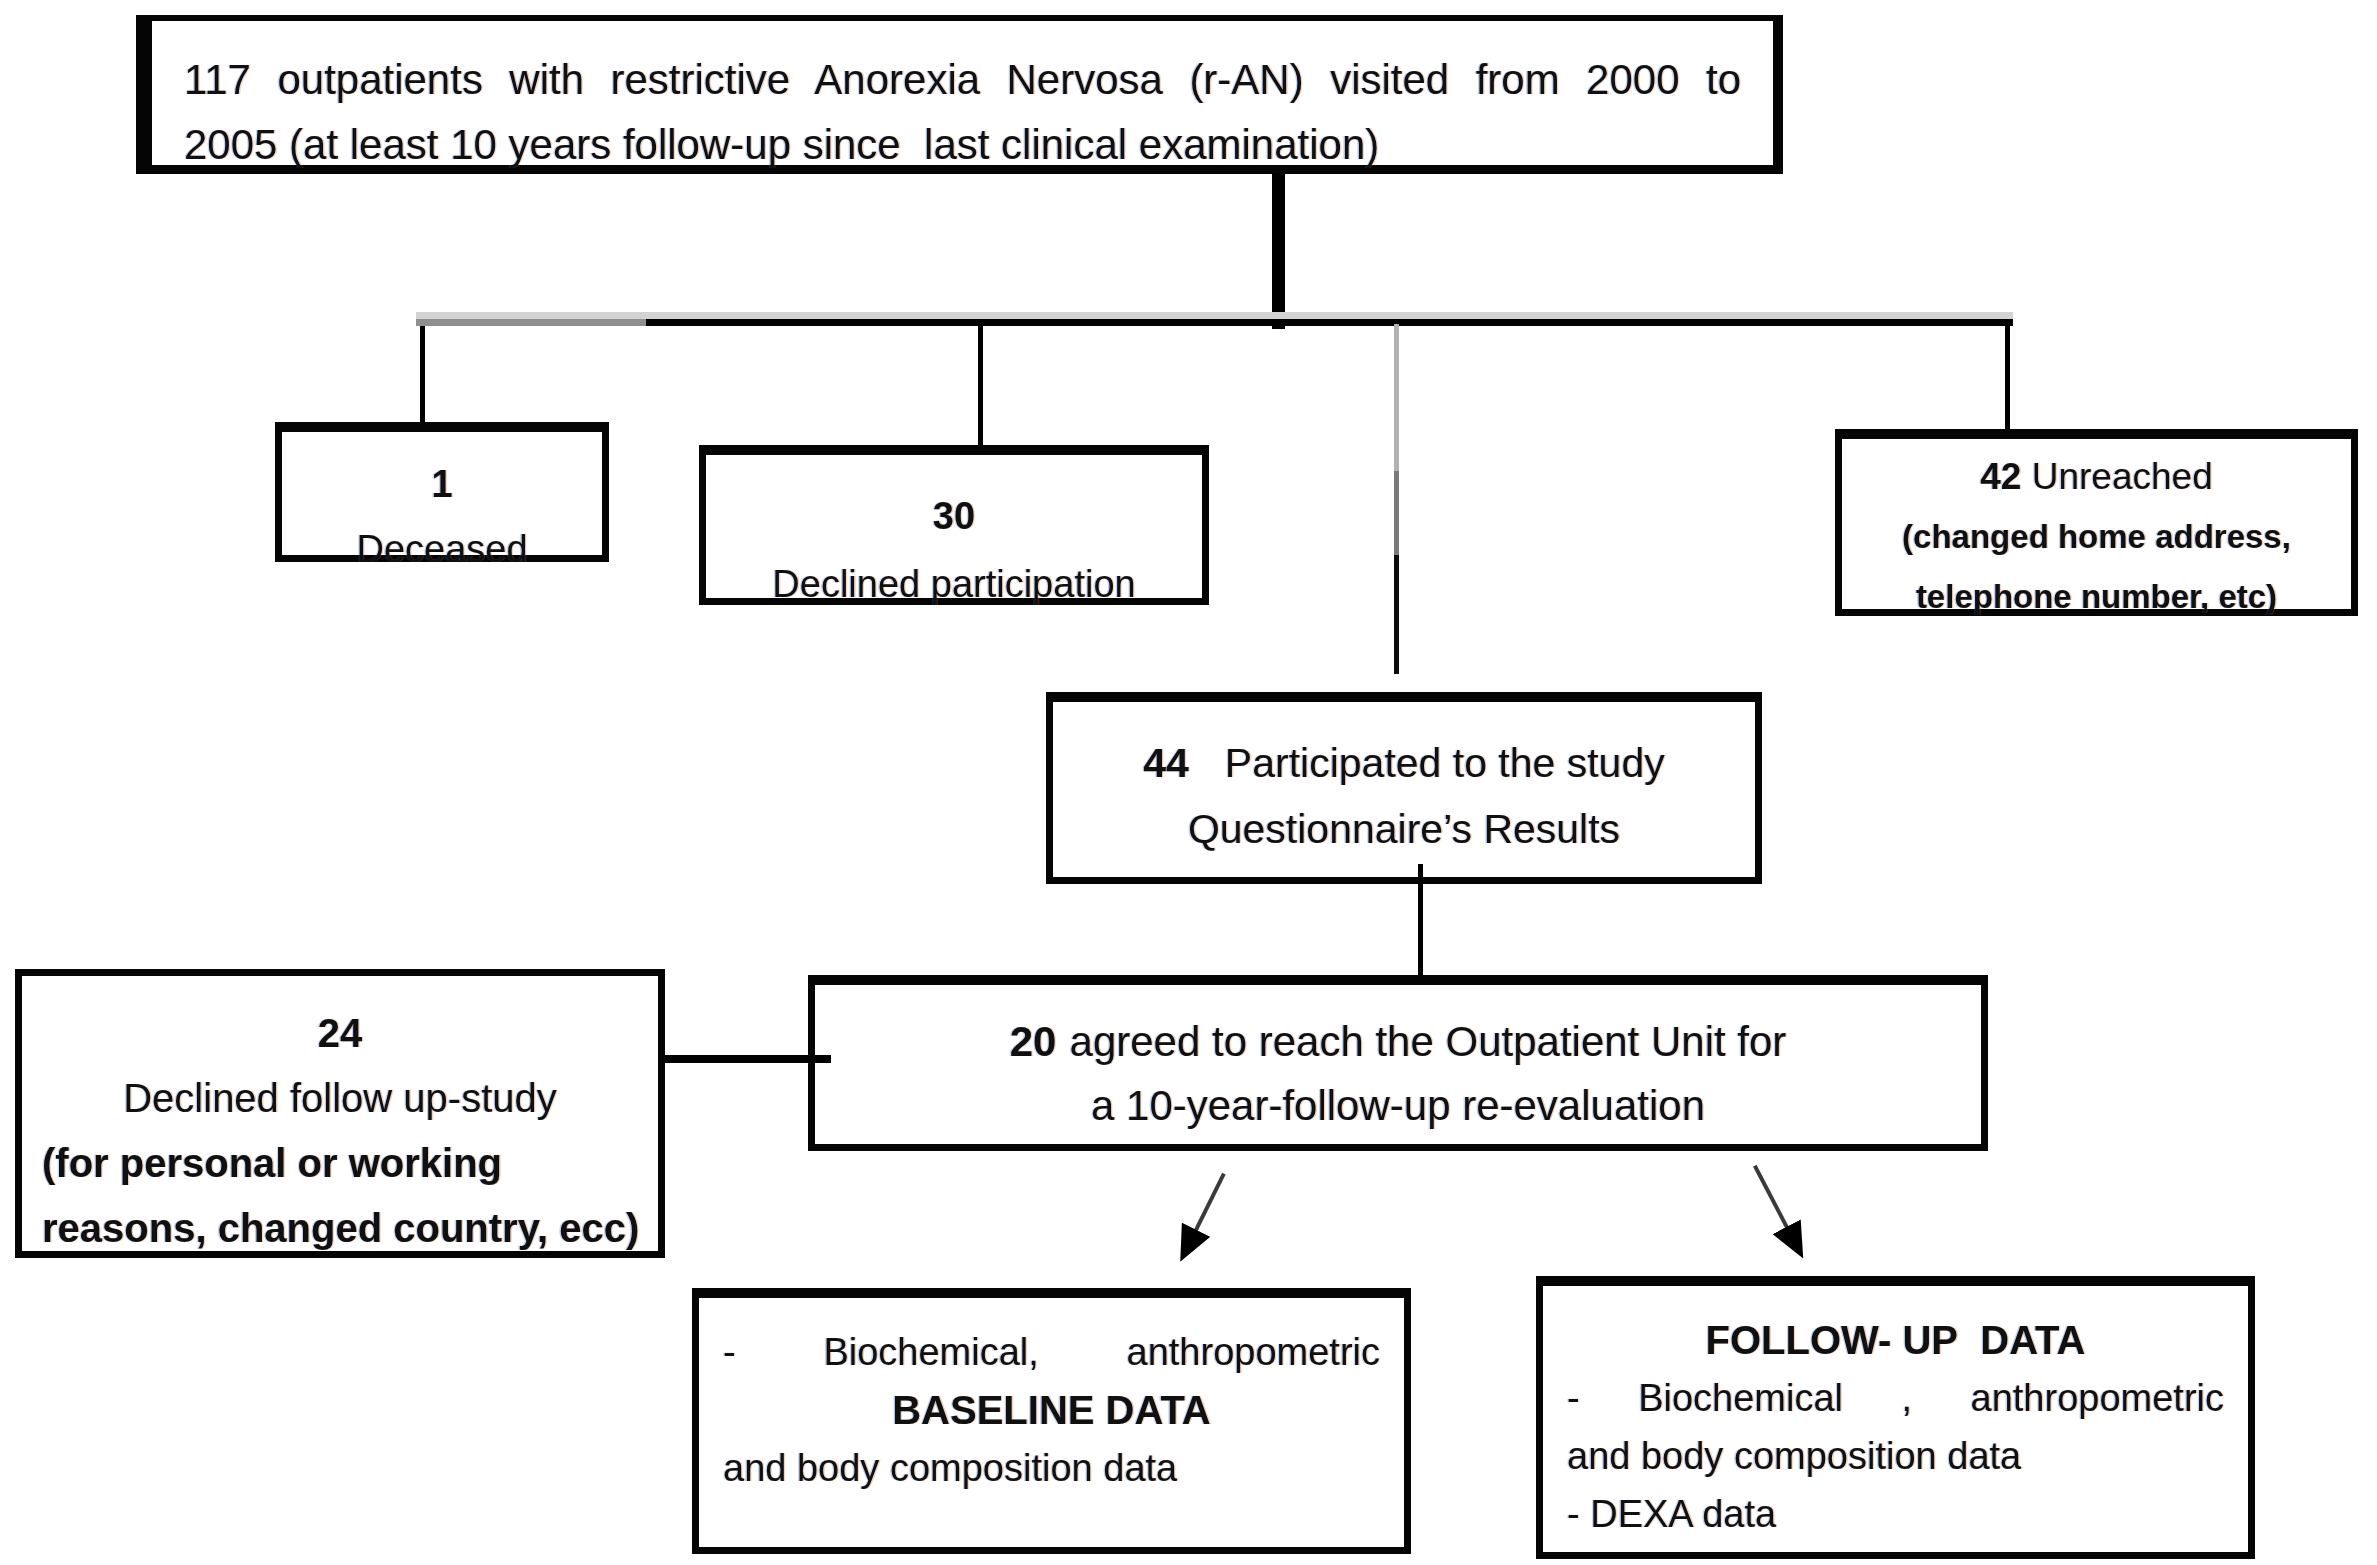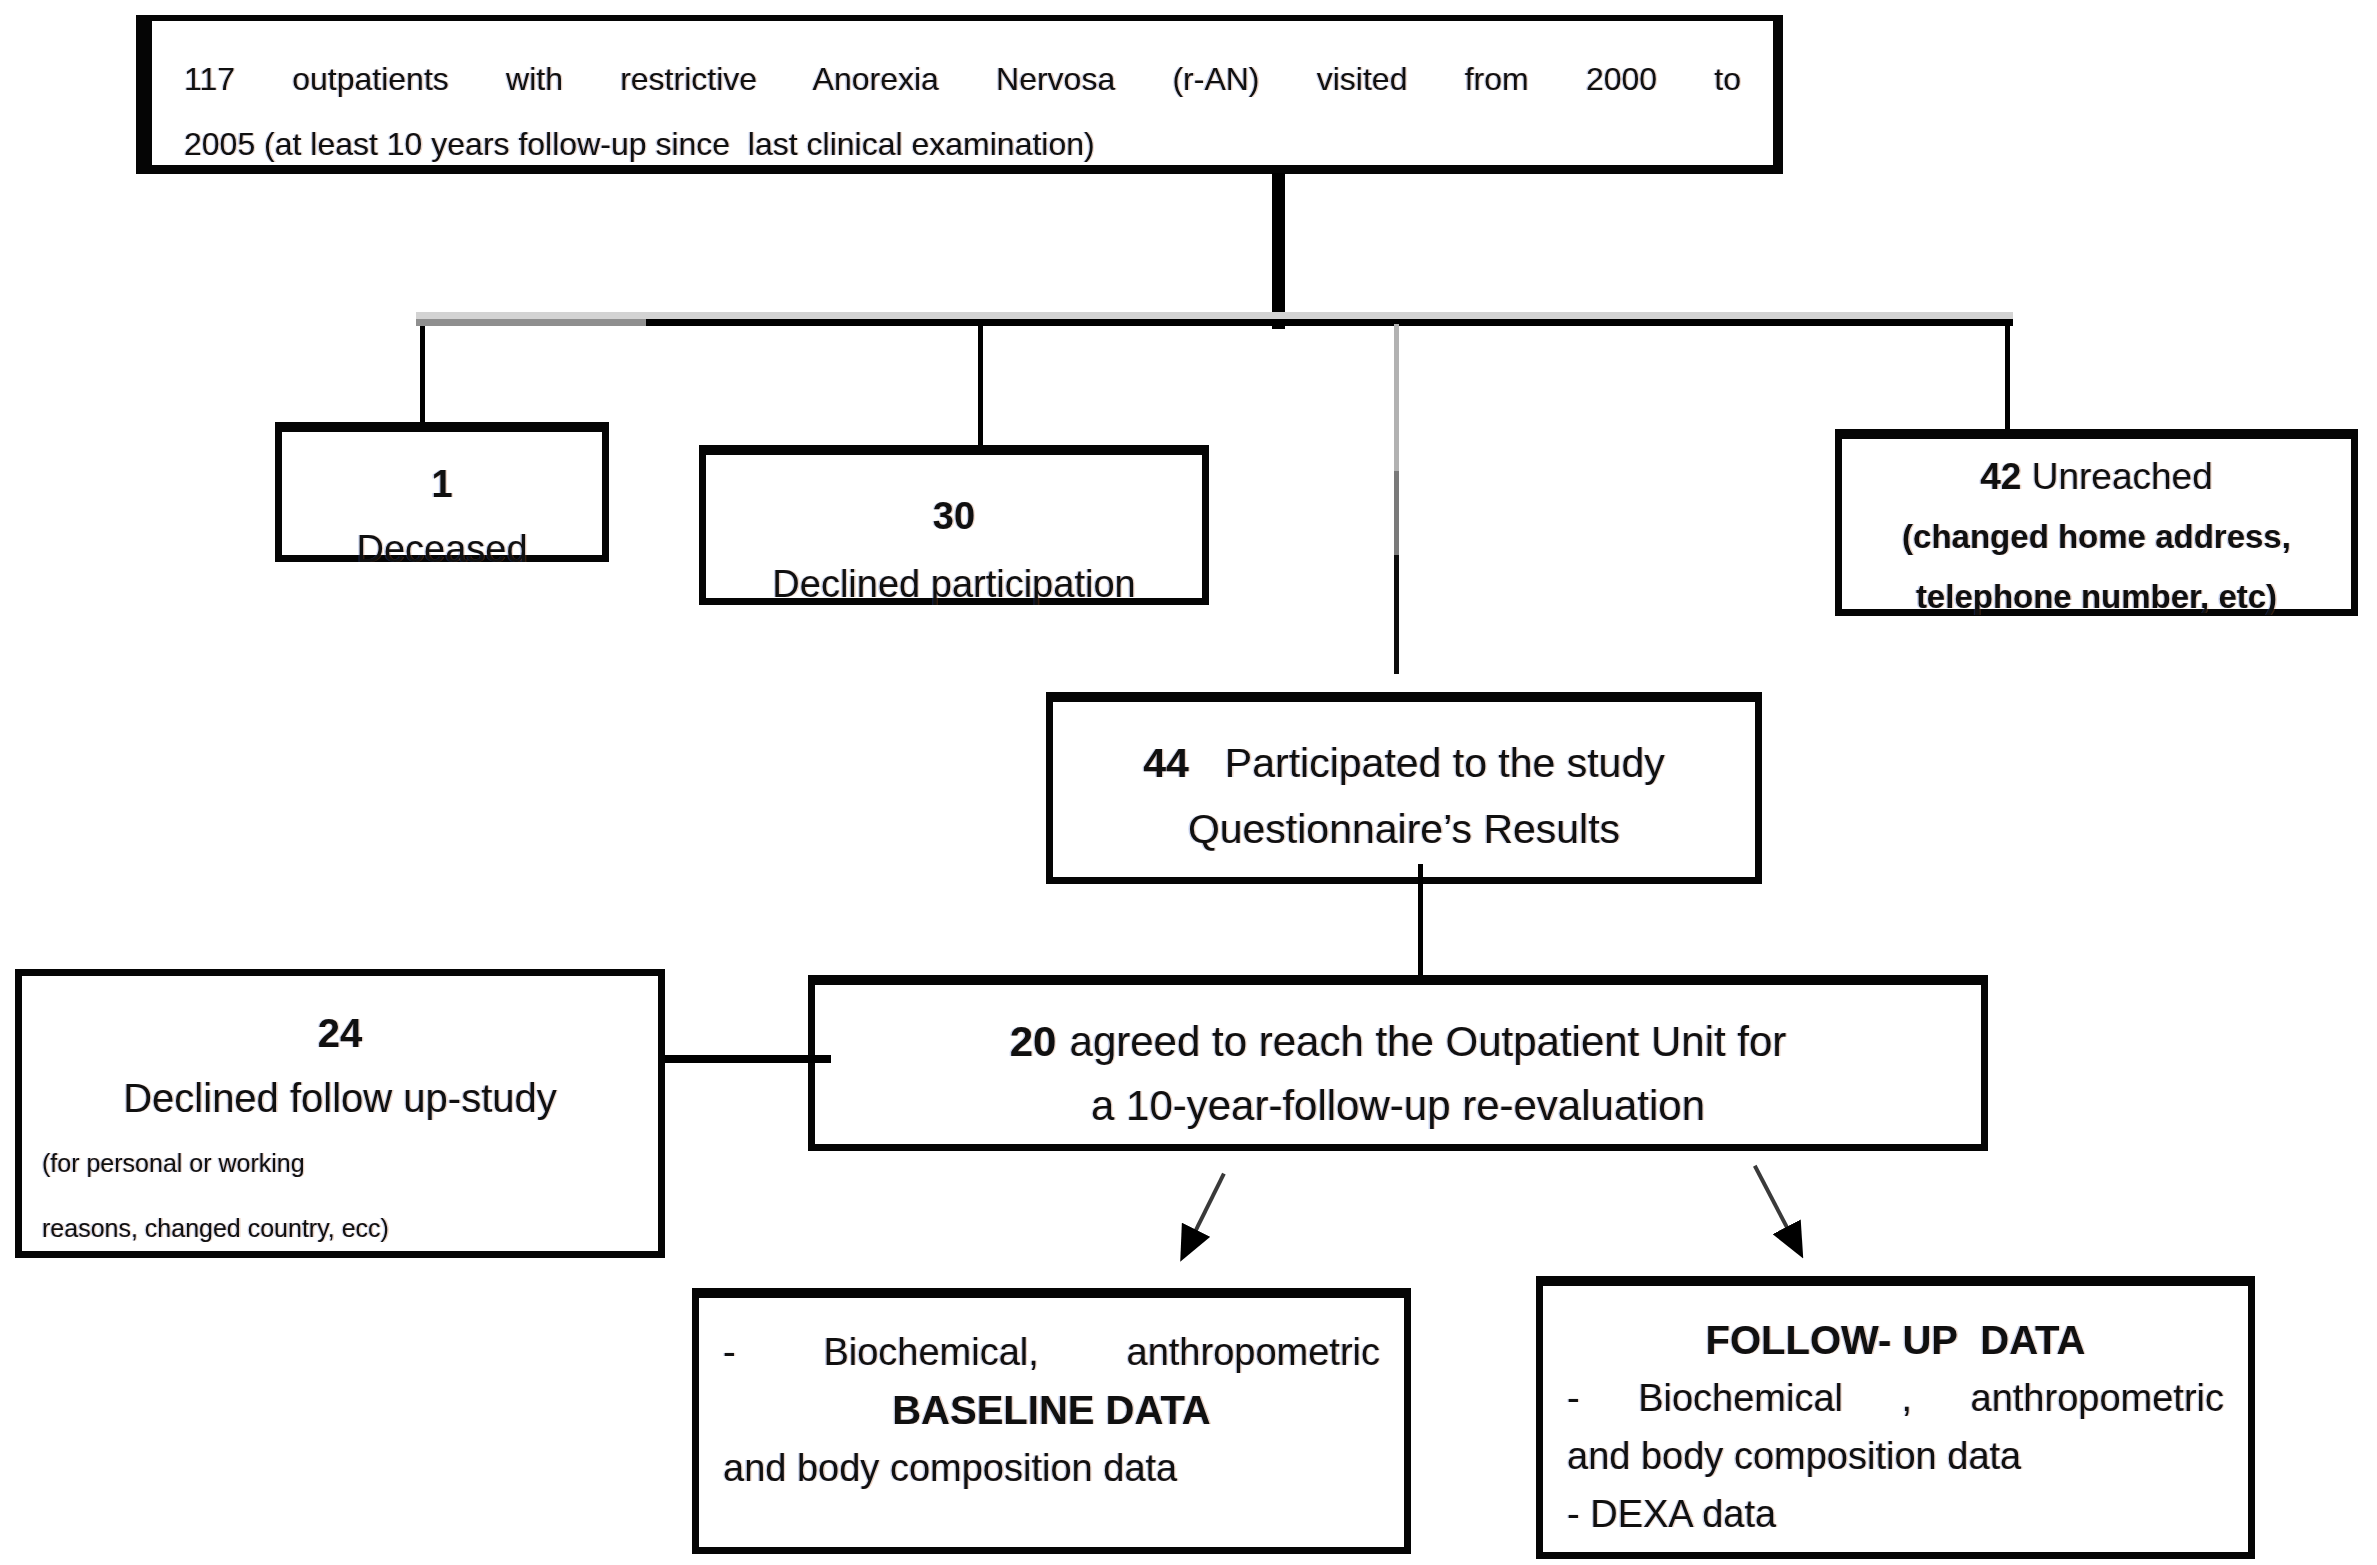--- a/index.html
+++ b/index.html
@@ -31,21 +31,21 @@
   .leftpad { text-align: left; padding-left: 20px; }
   .jline {
     text-align: justify;
     text-align-last: justify;
   }
   
   .box-top {
     left: 136px; top: 14.6px; width: 1647px; height: 159px;
     border-width: 6.6px 10.6px 9.3px 16px;
     padding: 26.5px 32px 0 32px;
-    font-size: 32px; line-height: 65px;
+    font-size: 42px; line-height: 65px;
   }
   .box-deceased {
     left: 275px; top: 422px; width: 334px; height: 140px;
     padding-top: 20px; font-size: 38px; line-height: 65px;
   }
   .box-declined {
     left: 699px; top: 445px; width: 510px; height: 160px;
     padding-top: 27px; font-size: 38px; line-height: 68px;
   }
   .box-unreached {
@@ -61,21 +61,21 @@
   .box-agreed {
     left: 808px; top: 975px; width: 1180px; height: 176px;
     padding-top: 25px; font-size: 42px; line-height: 64px;
   }
   .box-agreed .num { margin-right: 13.2px; }
   .box-declined24 {
     left: 15px; top: 969px; width: 650px; height: 289px;
     border-top-width: 7.3px;
     padding-top: 25px; font-size: 40px; line-height: 65px;
   }
-  .box-declined24 .detail { font-size: 25px; font-weight: 400; }
+  .box-declined24 .detail { font-size: 40px; font-weight: 700; }
   .box-baseline {
     left: 692px; top: 1288px; width: 719px; height: 266px;
     padding: 25px 24px 0 24px;
     font-size: 38px; line-height: 58px;
   }
   .box-followup {
     left: 1536px; top: 1276px; width: 719px; height: 283px;
     padding: 25px 24px 0 24px;
     font-size: 38px; line-height: 58px;
   }

